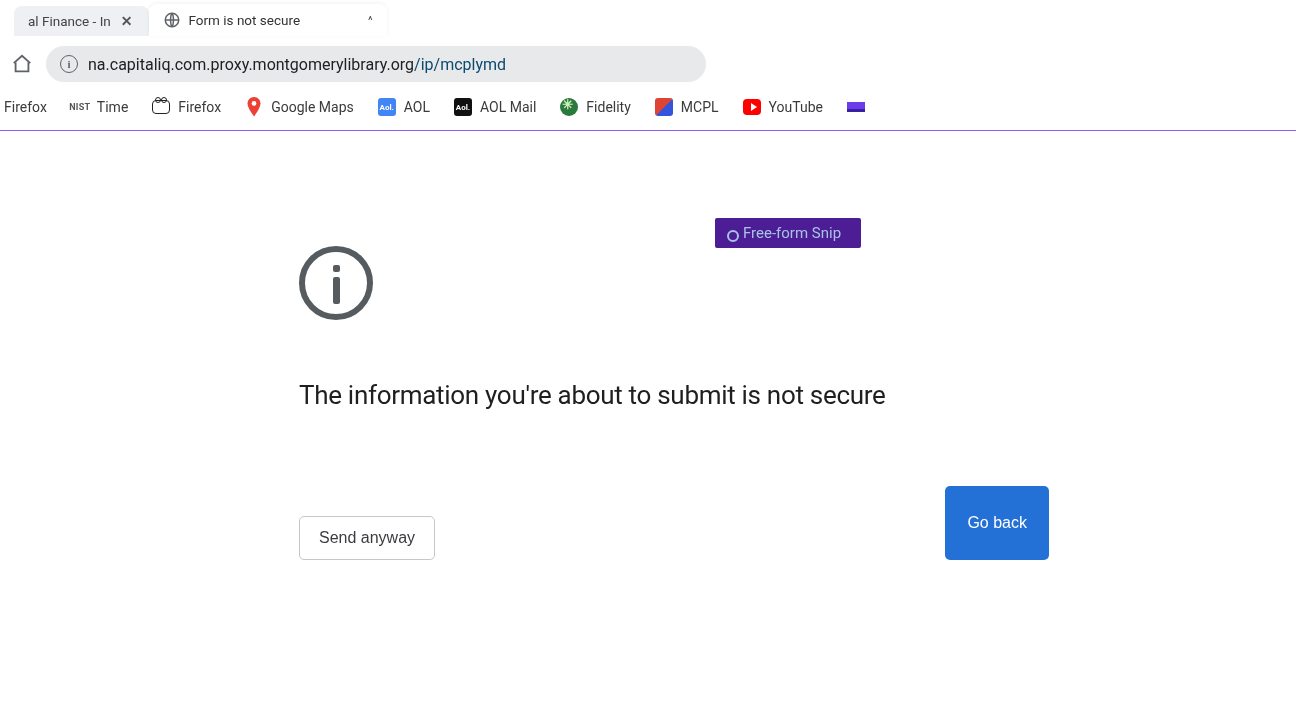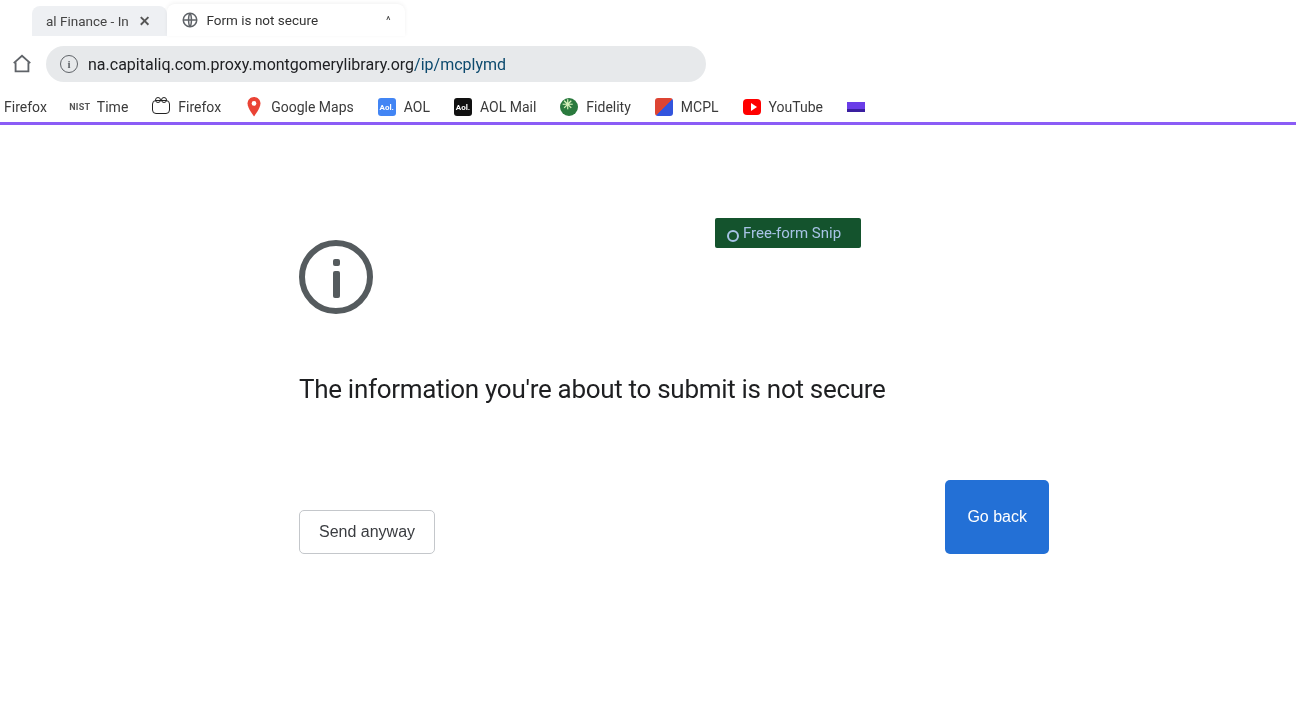--- a/index.html
+++ b/index.html
@@ -11,21 +11,21 @@
       overflow: hidden;
       position: relative;
     }
 
     
     .tab-strip {
       display: flex;
       align-items: flex-end;
       height: 36px;
       background: transparent;
-      padding-left: 32px;
+      padding-left: 14px;
       position: relative;
     }
     .tab {
       display: flex;
       align-items: center;
       gap: 8px;
       padding: 7px 14px;
       font-size: 13.5px;
       color: #333;
       border-radius: 8px 8px 0 0;
@@ -90,22 +90,22 @@
       font-size: 11px; color: #5f6368;
       font-family: Georgia, serif;
       font-weight: bold;
     }
 
     
     .bookmarks {
       display: flex;
       align-items: center;
       gap: 24px;
-      padding: 8px 4px 6px 4px;
-      border-bottom: 3px solid #8b5cf6;
+      padding: 8px 4px 14px 4px;
+      border-bottom: 1px solid #8b5cf6;
       font-size: 14px;
       color: #3b3b3b;
     }
     .bm-item {
       display: flex;
       align-items: center;
       gap: 8px;
       cursor: pointer;
     }
     .bm-icon {
@@ -126,21 +126,21 @@
     .fid::after{content:"✳";color:#d4f0b8;position:absolute;left:2px;top:-1px;font-size:13px;}
     .mcpl{width:18px;height:18px;background:linear-gradient(135deg,#d43 50%,#35d 50%);border-radius:3px;}
     .yt{width:22px;height:16px;background:#ff0000;border-radius:4px;position:relative;}
     .yt::after{content:"";position:absolute;left:8px;top:4px;border-left:6px solid #fff;border-top:4px solid transparent;border-bottom:4px solid transparent;}
     .purple-sq{width:18px;height:10px;background:#6a3de8;border-bottom:3px solid #3a1fa0;}
 
     
     .snip-pill {
       position: absolute;
       left: 715px; top: 218px;
-      background: #14532d;
+      background: #4c1d95;
       color: #a7c3e6;
       font-size: 15px;
       padding: 6px 20px 6px 28px;
       border-radius: 2px;
       display: flex; align-items: center; gap: 10px;
     }
     .snip-pill::before{
       content:""; width:8px;height:8px;border:2px solid #a7c3e6;border-radius:50%;
       position:absolute; left:12px; top:12px;
     }

